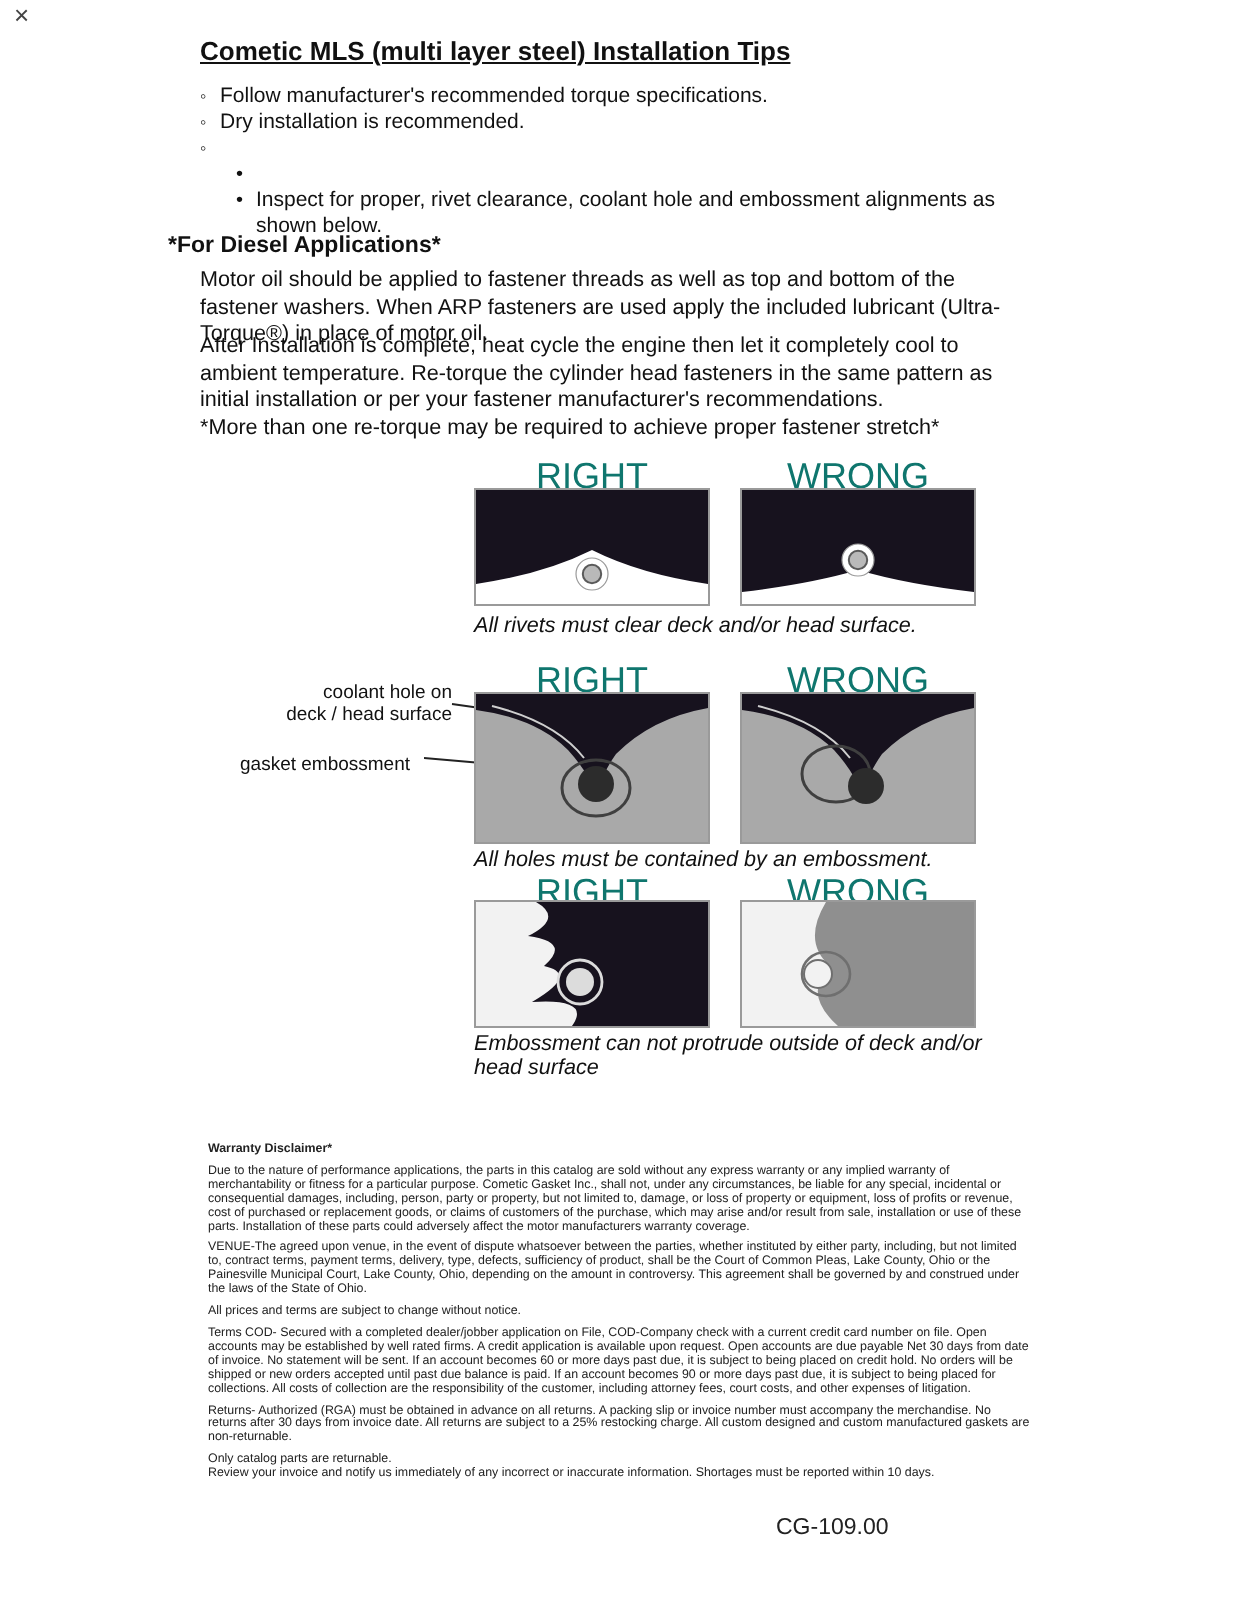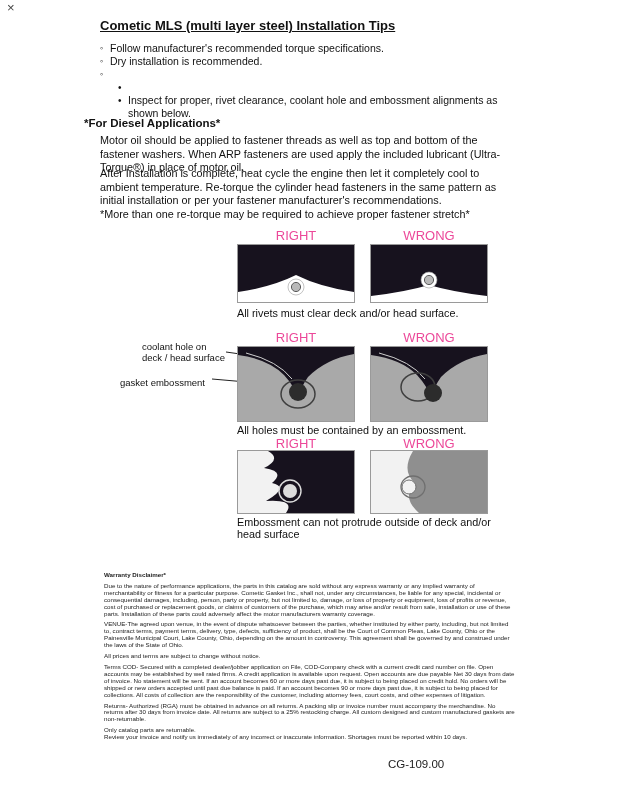--- a/index.html
+++ b/index.html
@@ -12,24 +12,24 @@
   .close-glyph { font-size:13px; color:#444; line-height:13px; cursor:default; }
   .title { font-size:13px; font-weight:bold; text-decoration:underline; white-space:nowrap; }
   .bullets { font-size:10.5px; line-height:13px; }
   .bullet-row { display:flex; }
   .bullet-row .marker { width:10px; flex:0 0 10px; font-size:9px; }
   .bullet-row.sub { padding-left:18px; }
   .bullet-row.sub .marker { font-size:10px; }
   .heading { font-size:11.5px; font-weight:bold; }
   .para { font-size:10.8px; line-height:13.5px; width:404px; }
   .note { font-size:10.8px; white-space:nowrap; }
-  .col-label { font-size:13px; width:118px; text-align:center; color:#ec4899; }
+  .col-label { font-size:18px; width:118px; text-align:center; color:#0f766e; }
   .panel { width:118px; border:1px solid #9a9a9a; background:#fff; }
   .panel svg { display:block; }
-  .caption { font-size:10.8px; }
+  .caption { font-size:10.8px;font-style:italic; }
   .side-label { font-size:9.5px; line-height:11px; color:#111; }
   .legal { width:412px; font-size:6.2px; line-height:6.9px; color:#222; }
   .legal p { margin-bottom:4px; }
   .legal .legal-heading { font-weight:bold; }
   .footer-code { font-size:11.5px; color:#222; }
   .leader { pointer-events:none; }
 </style>
 </head>
 <body>
 
@@ -82,21 +82,21 @@
       <path d="M0,57 L0,51 Q34,47 58,40 Q82,47 116,51 L116,57 Z" fill="#ffffff"></path>
       <circle cx="58" cy="35" r="8" fill="#ffffff" stroke="#9a9a9a" stroke-width="0.6"></circle>
       <circle cx="58" cy="35" r="4.6" fill="#b9b9b9" stroke="#5a5a5a" stroke-width="1"></circle>
     </svg>
   </div>
   <div class="abs caption" style="left:237px; top:307px;">All rivets must clear deck and/or head surface.</div>
 
   <div class="abs col-label" style="left:237px; top:330px;">RIGHT</div>
   <div class="abs col-label" style="left:370px; top:330px;">WRONG</div>
 
-  <div class="abs side-label" style="left:142px; top:341px; width:84px;">coolant hole on deck / head surface</div>
+  <div class="abs side-label" style="left:142px; top:341px; width:84px;text-align:right;">coolant hole on deck / head surface</div>
   <div class="abs side-label" style="left:120px; top:377px; width:92px;">gasket embossment</div>
 
   <svg class="abs leader" style="left:212px; top:350px;" width="100" height="42" viewBox="0 0 100 42">
     <line x1="14" y1="2" x2="92" y2="13" stroke="#222" stroke-width="1"></line>
     <line x1="0" y1="29" x2="92" y2="37" stroke="#222" stroke-width="1"></line>
   </svg>
 
   <div class="abs panel" style="left:237px; top:346px; height:76px;">
     <svg width="116" height="74" viewBox="0 0 116 74">
       <rect width="116" height="74" fill="#a9a9a9"></rect>

